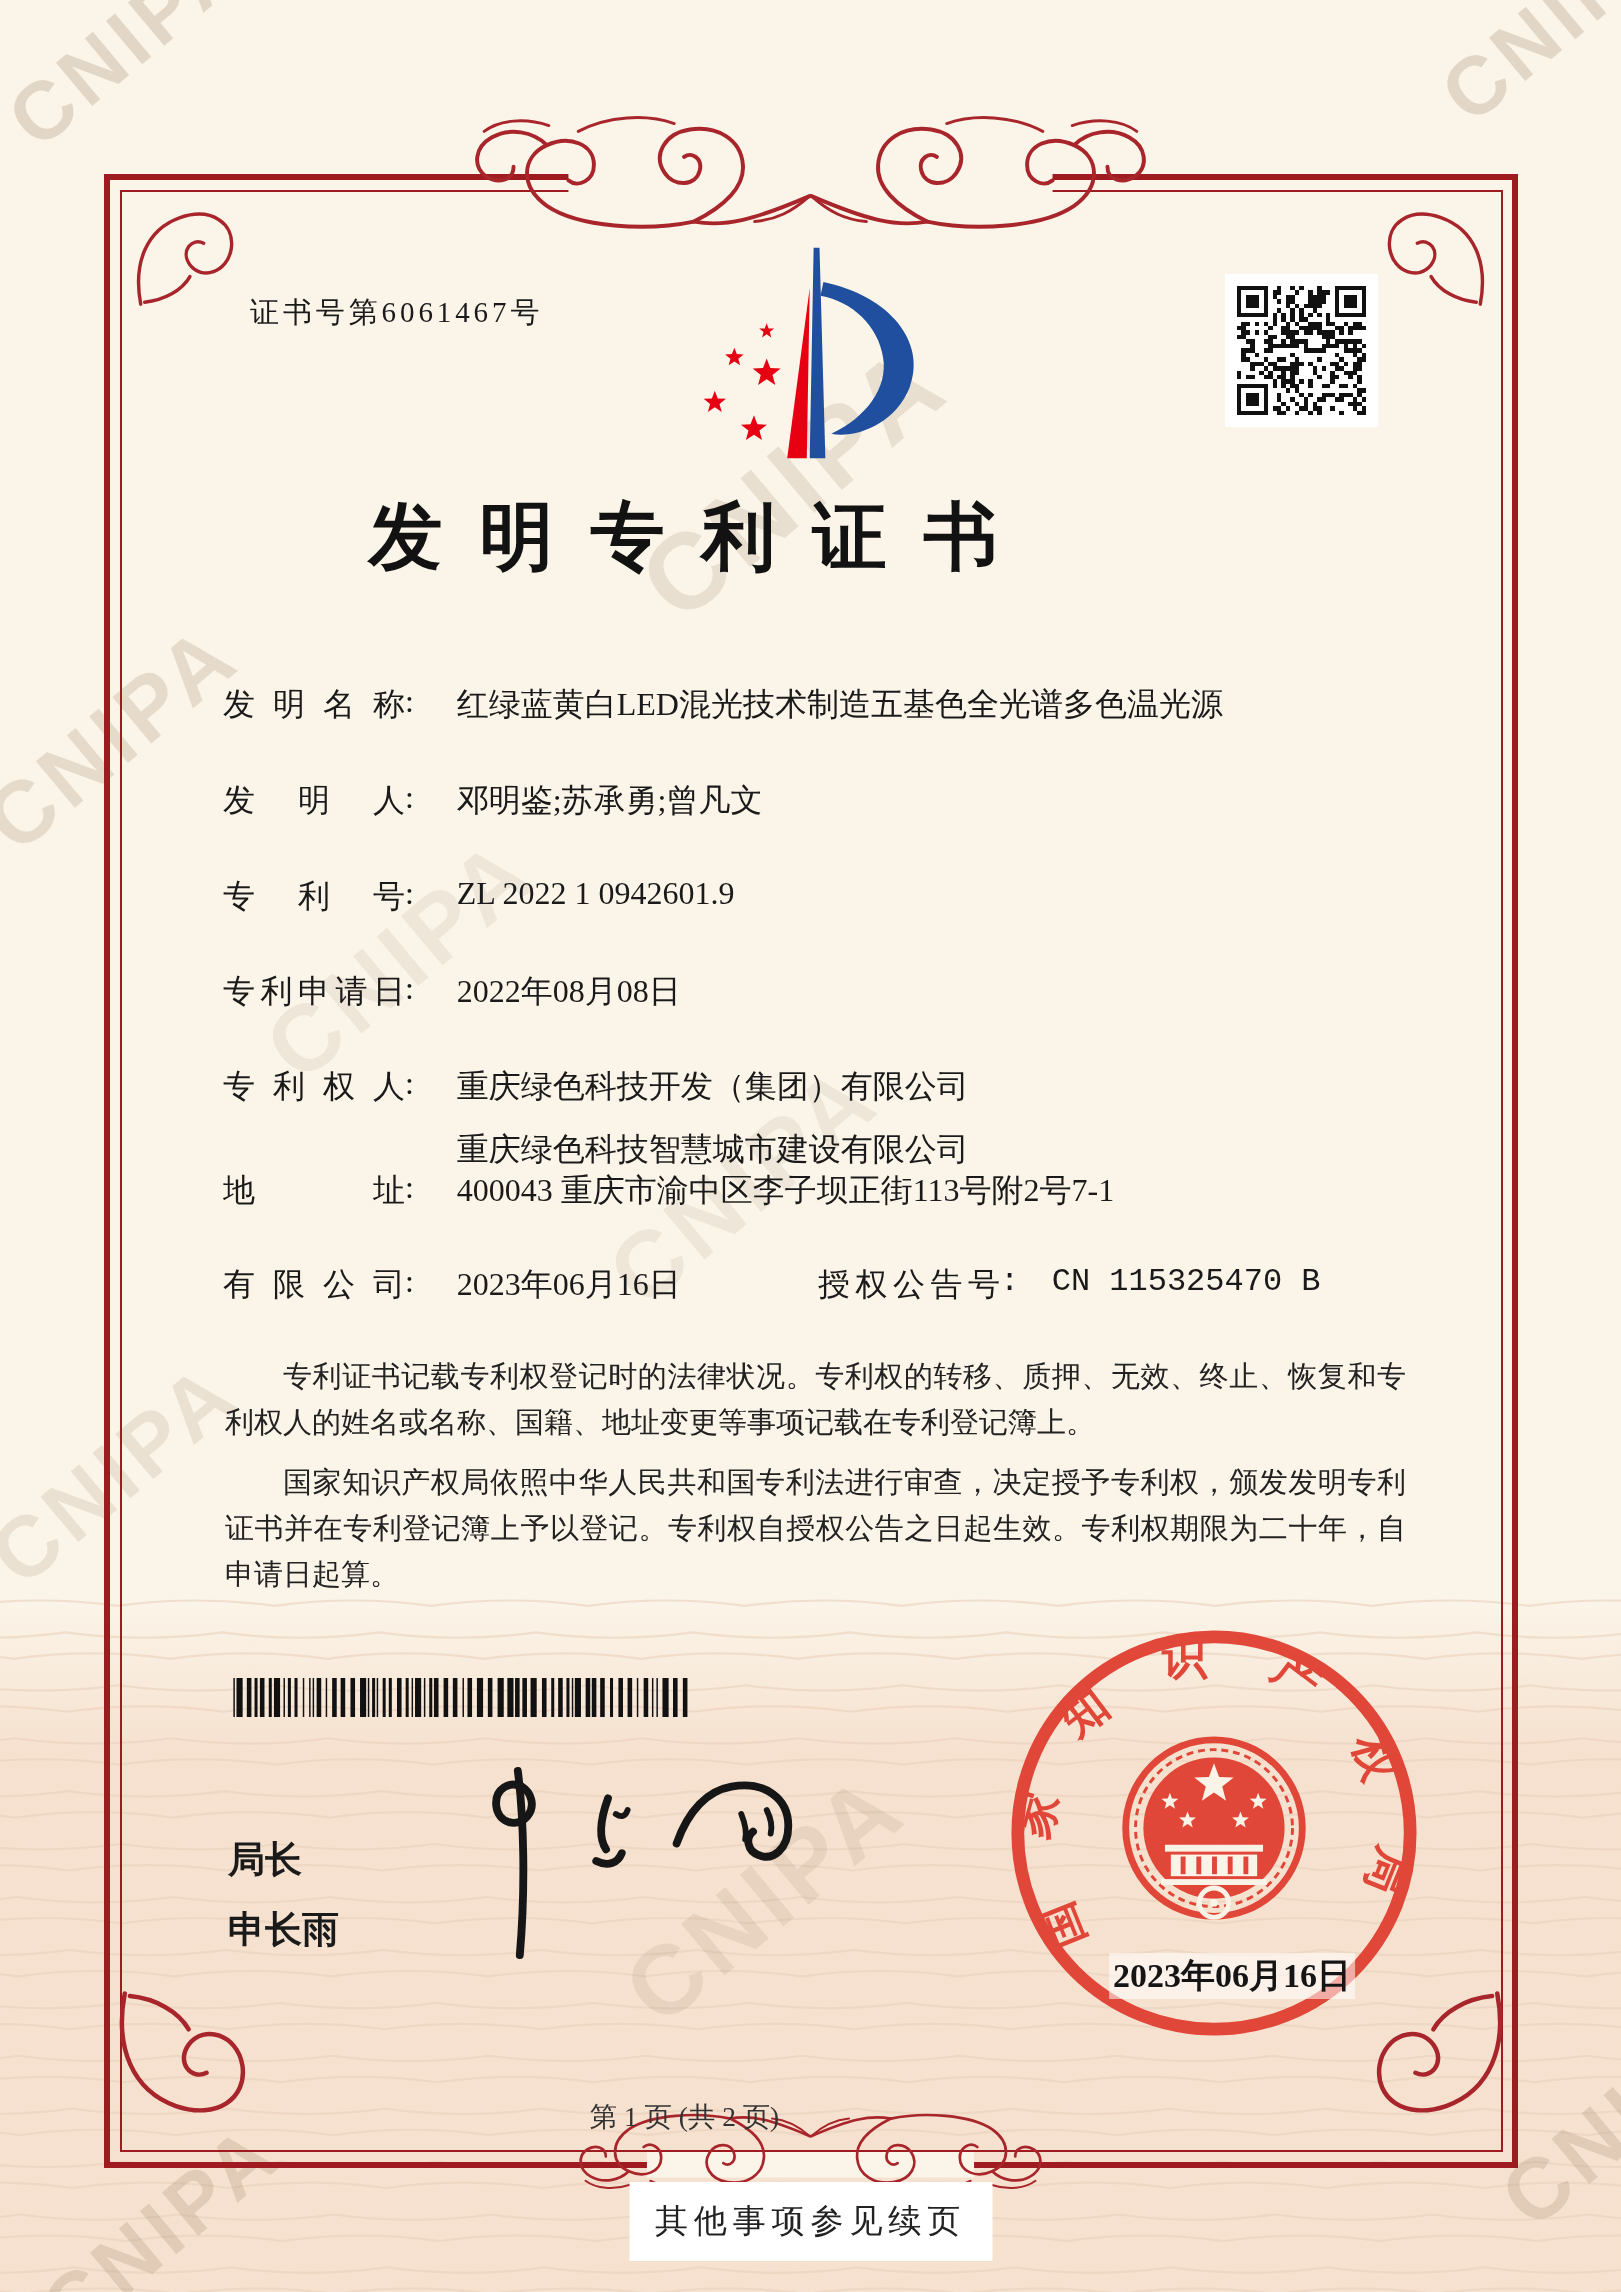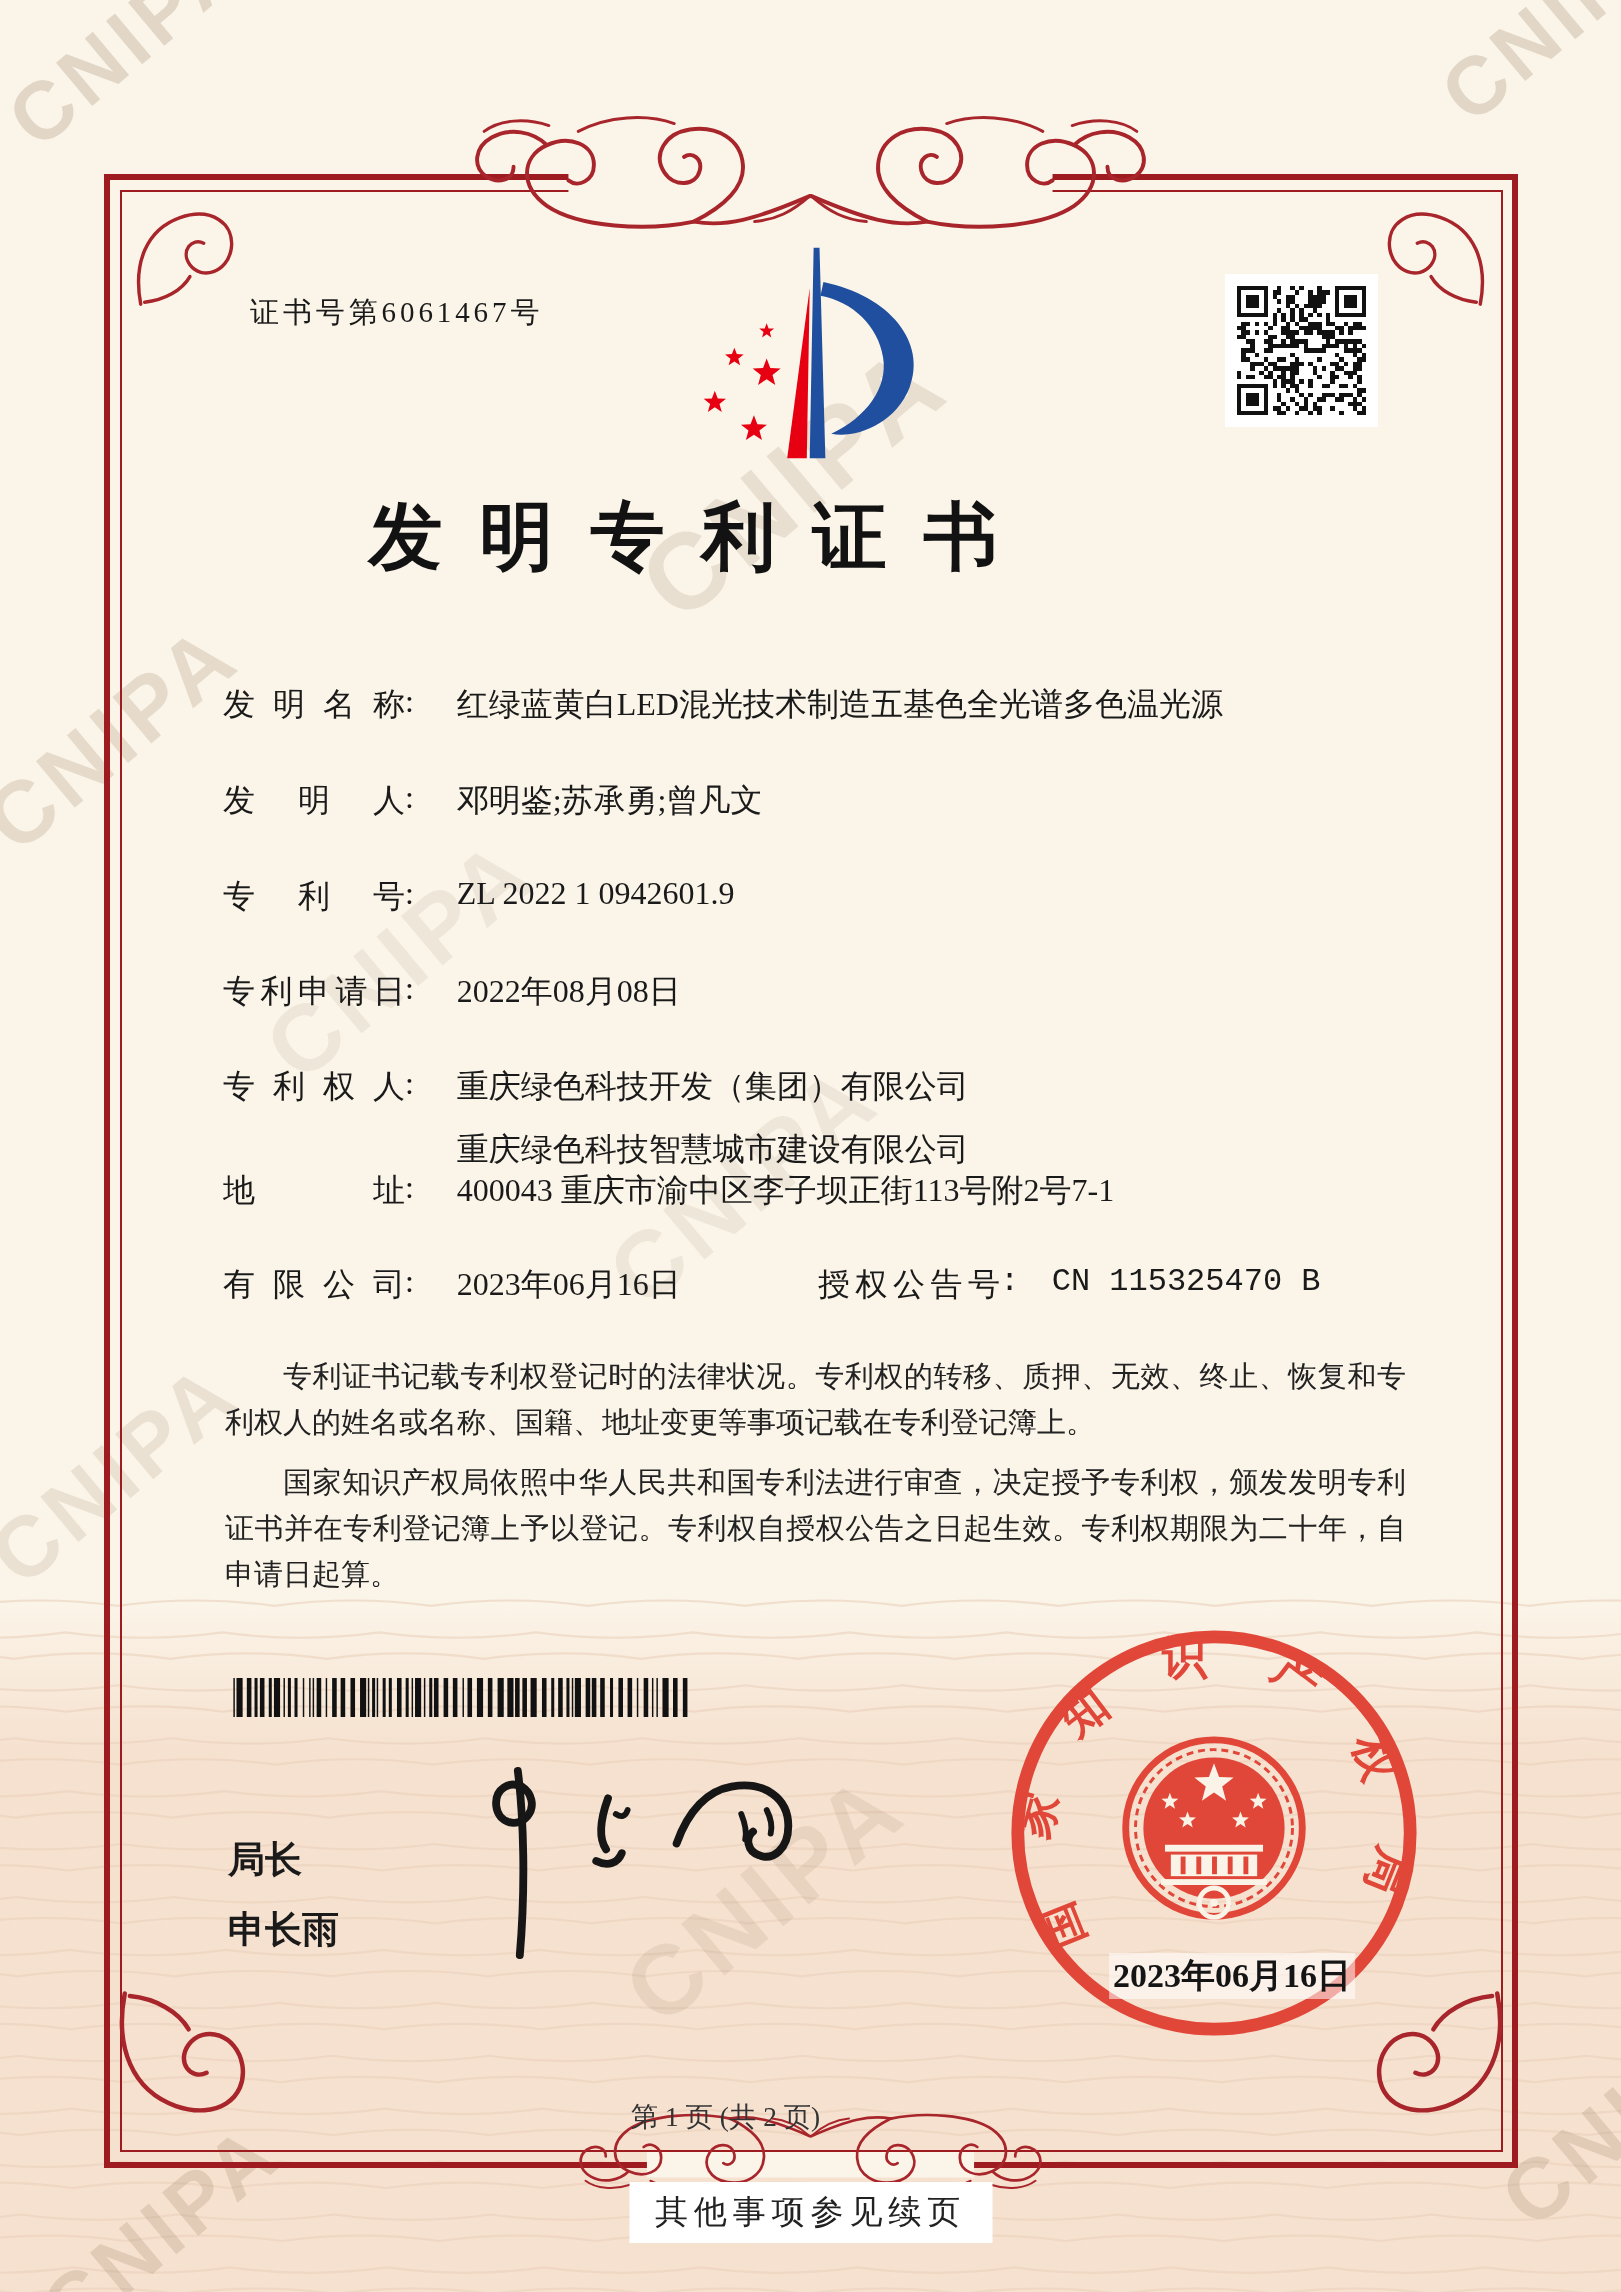--- a/index.html
+++ b/index.html
@@ -49,24 +49,24 @@
   }
   .legal p{margin:0 0 13.7px 0; text-indent:2em;}
   
   .sig-title{position:absolute; left:228px; top:1835px; font-size:37px; font-weight:bold; font-family:"Liberation Sans","DejaVu Sans",sans-serif;}
   .sig-name{position:absolute; left:228px; top:1905px; font-size:37px; font-weight:bold; font-family:"Liberation Sans","DejaVu Sans",sans-serif;}
   .seal-date{
     position:absolute; left:1232px; top:1953px; transform:translateX(-50%);
     font-size:34px; font-weight:bold; white-space:nowrap; color:#151515;
     background:rgba(255,255,255,.55); padding:0 3.9px;
   }
-  .footer-page{position:absolute; left:0; top:2099px; width:1369px; text-align:center; font-size:27.4px; color:#333;padding-left:41px;}
+  .footer-page{position:absolute; left:0; top:2099px; width:1369px; text-align:center; font-size:27.4px; color:#333;}
   .note-box{
     position:absolute; left:50%; top:2182px; transform:translateX(-50%);
-    width:363px; height:61px; background:#ffffff;
+    width:363px; height:79px; background:#ffffff;
     display:flex; align-items:center; justify-content:center;
   }
   .note-text{font-size:33px; letter-spacing:5.9px; color:#222;}
   svg{display:block;}
 </style>
 </head>
 <body>
 
 <div class="page">
 

